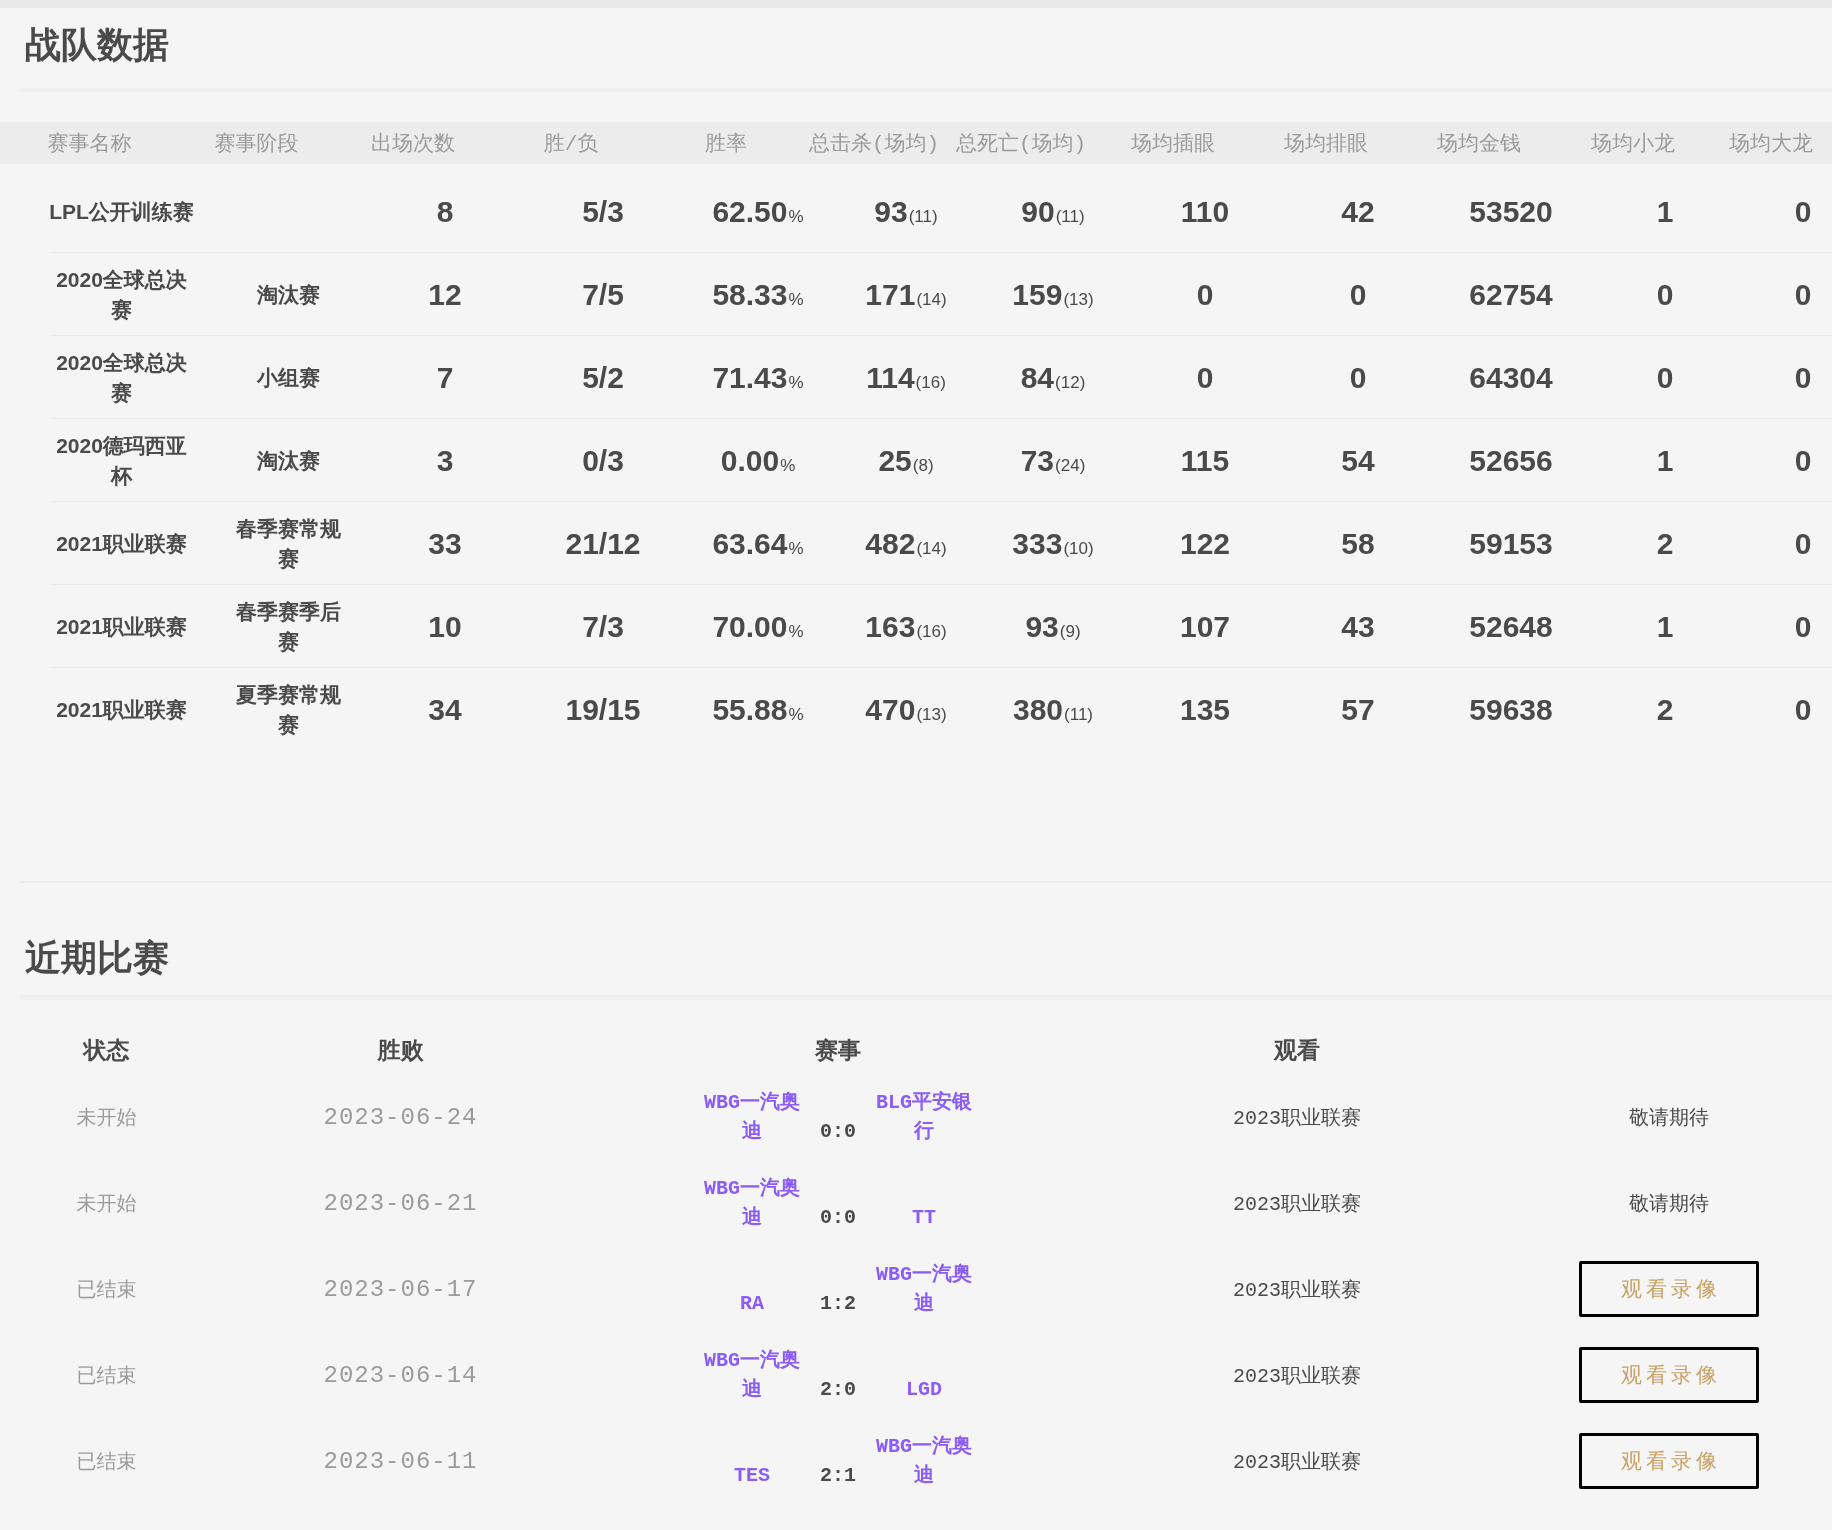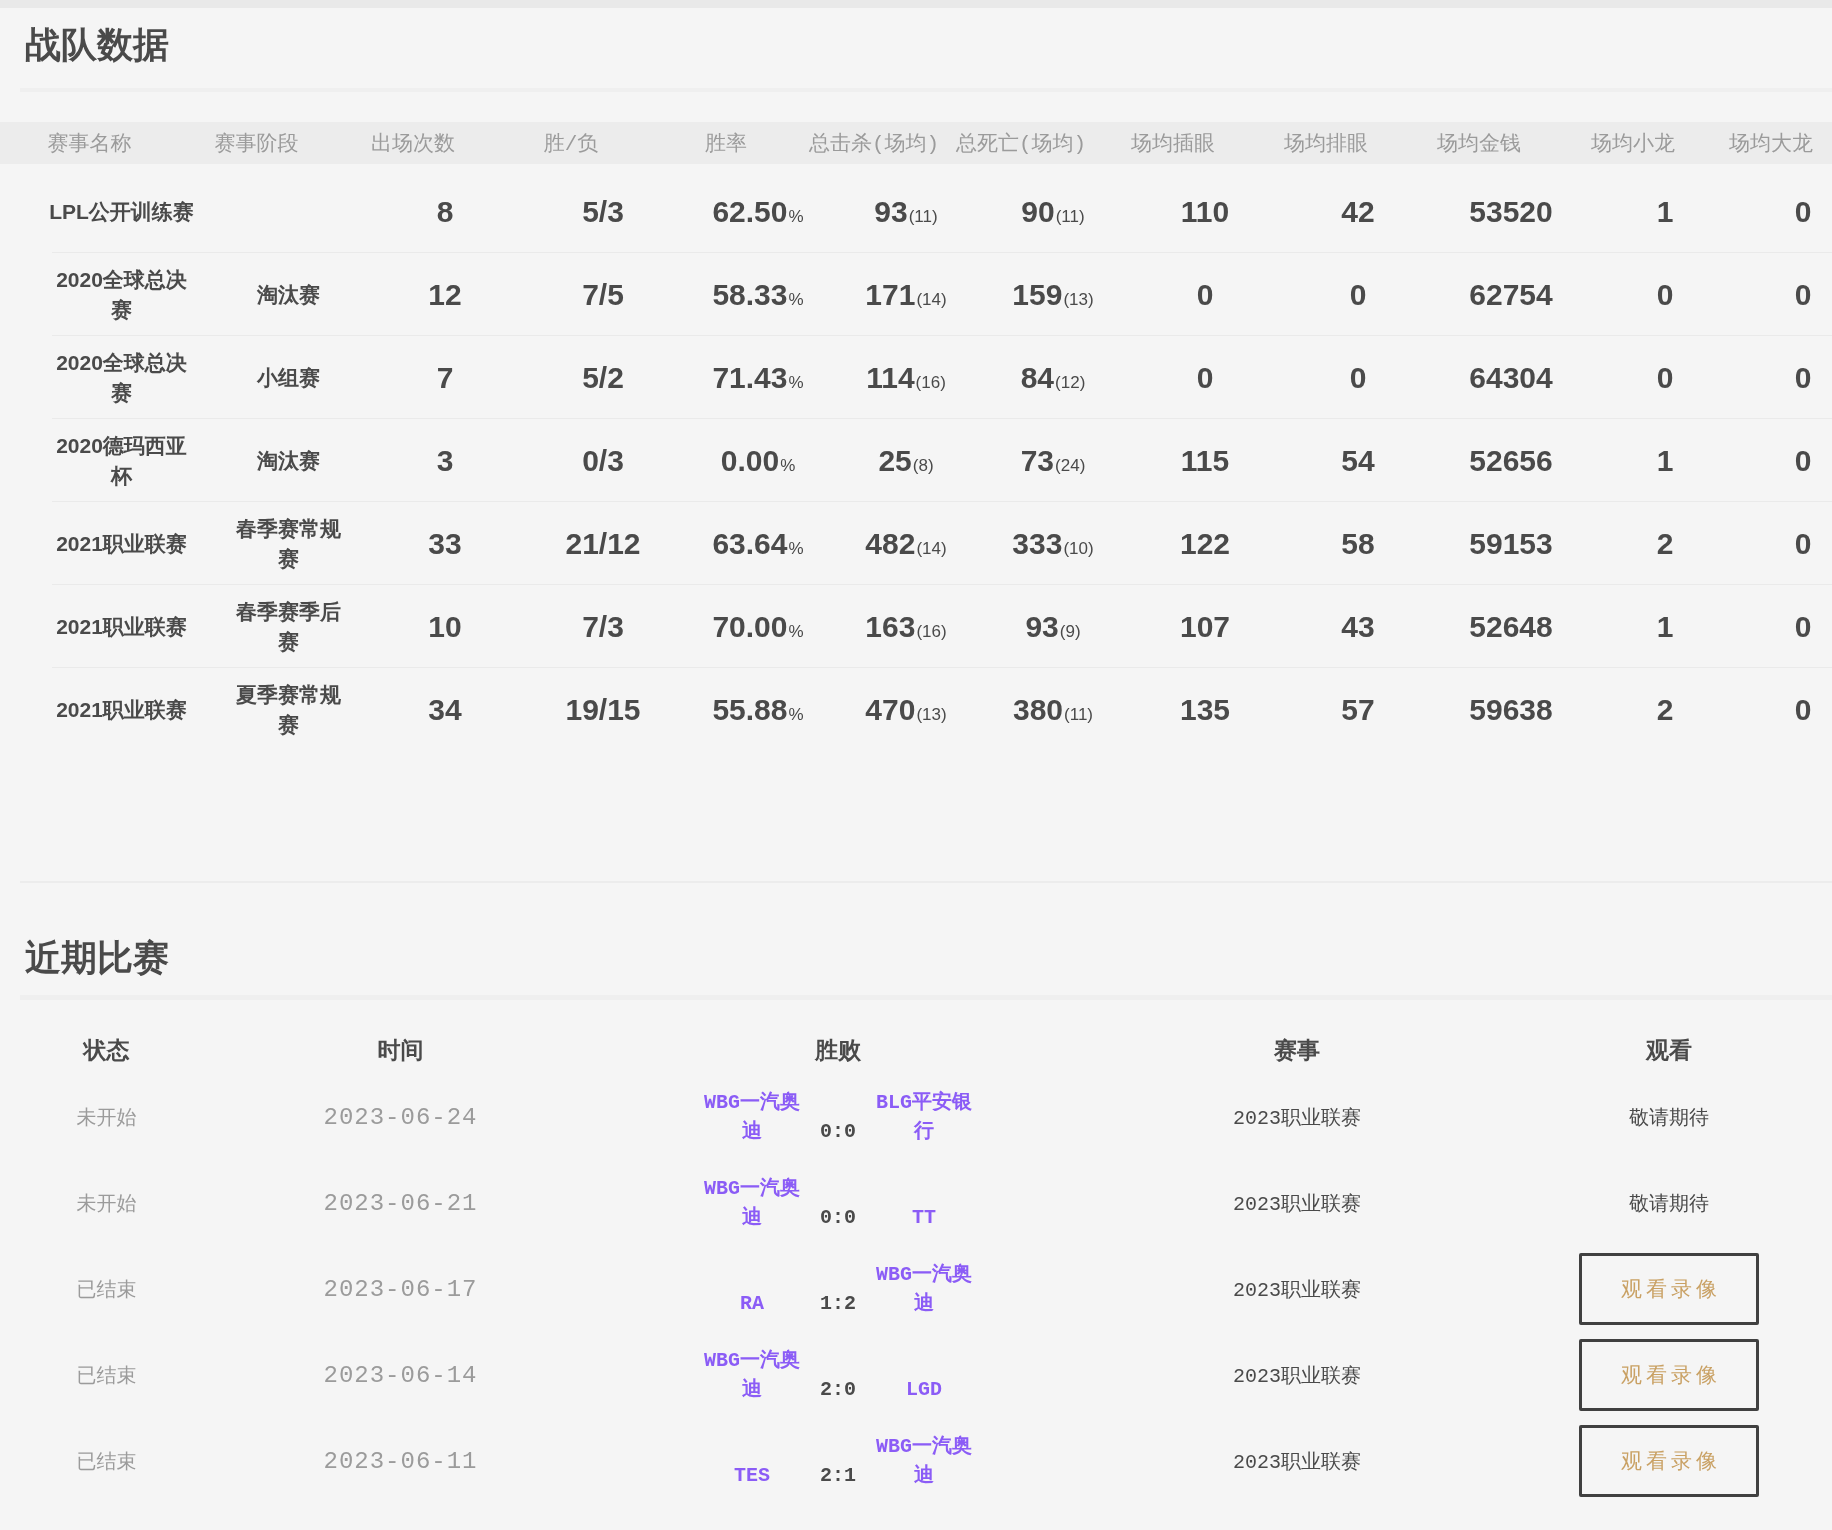--- a/index.html
+++ b/index.html
@@ -57,21 +57,21 @@
   .m-date { color:#9B9B9B; font-size:24px; letter-spacing:1px; }
   .versus { display:flex; justify-content:center; align-items:flex-end; gap:10px; }
   .team {
     width:96px; text-align:center; font-size:20px; font-weight:600; color:#8b5cf6;
     line-height:29px; word-break:break-all;
   }
   .score { width:56px; text-align:center; font-size:20px; font-weight:600; color:#4A4A4A; line-height:29px; }
   .m-event { font-size:20px; color:#4A4A4A; }
   .watch-text { font-size:20px; color:#4A4A4A; }
   .watch-btn {
-    width:180px; height:72px; border:3px solid #404040; color:#C9A164;
+    width:180px; height:56px; border:3px solid #000000; color:#C9A164;
     background:transparent; font-size:21px; letter-spacing:4px; text-indent:4px;
     border-radius:2px; font-family:inherit; cursor:pointer;
   }
 </style>
 </head>
 <body>
 
 <div class="top-strip"></div>
 
 <section>
@@ -518,21 +518,20 @@
 </section>
 
 <section>
   <h2 class="section-title recent-title">近期比赛</h2>
   <div class="title-divider second"></div>
 
   <div class="grid-match match-header">
 
       <div class="hcell">状态</div>
 
-      <div class="hcell">时间</div>
 
       <div class="hcell">胜败</div>
 
       <div class="hcell">赛事</div>
 
       <div class="hcell">观看</div>
     </div>
 
   <div>
 

